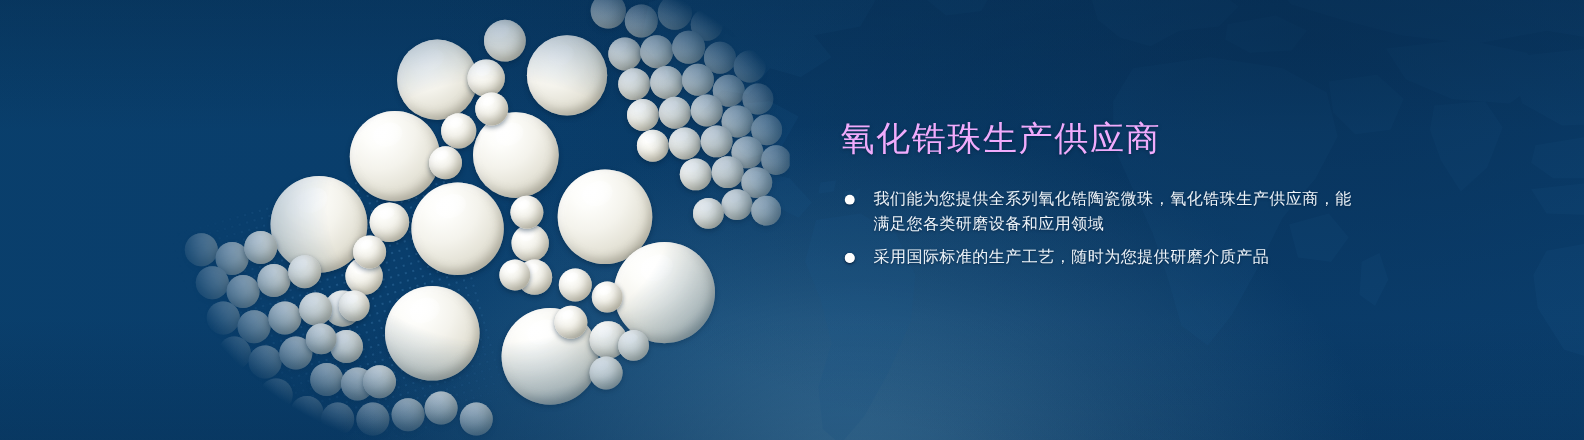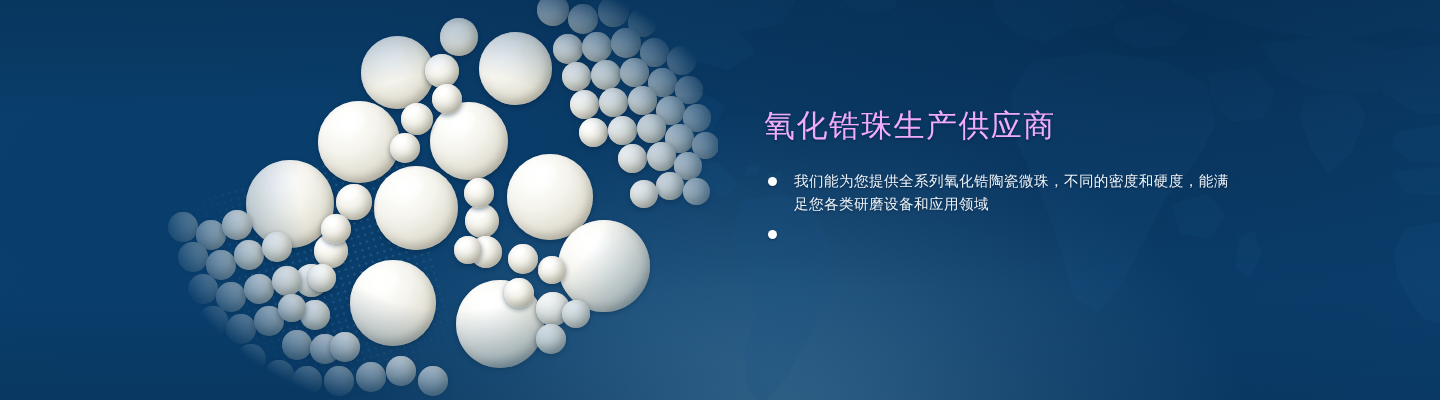--- a/index.html
+++ b/index.html
@@ -278,21 +278,25 @@
     <div class="bead sm" style="left:212px; top:344px; width:30px; height:30px;"></div>
     <div class="bead sm" style="left:190px; top:276px; width:28px; height:28px;"></div>
     <div class="bead sm" style="left:160px; top:306px; width:28px; height:28px;"></div>
   </div>
 
   <div class="copy">
     <div class="headline">氧化锆珠生产供应商</div>
     <ul class="bullets">
       <li class="bullet">
         <span class="dot"></span>
-        <span>我们能为您提供全系列氧化锆陶瓷微珠，不同的密度和硬度，能满足您各类研磨设备和应用领域</span>
+        <span>我们能为您提供全系列氧化锆陶瓷微珠，氧化锆珠生产供应商，能满足您各类研磨设备和应用领域</span>
       </li>
       <li class="bullet">
         <span class="dot"></span>
       </li>
+      <li class="bullet">
+        <span class="dot"></span>
+        <span>采用国际标准的生产工艺，随时为您提供研磨介质产品</span>
+      </li>
     </ul>
   </div>
 
 </div>
 
 </body></html>

